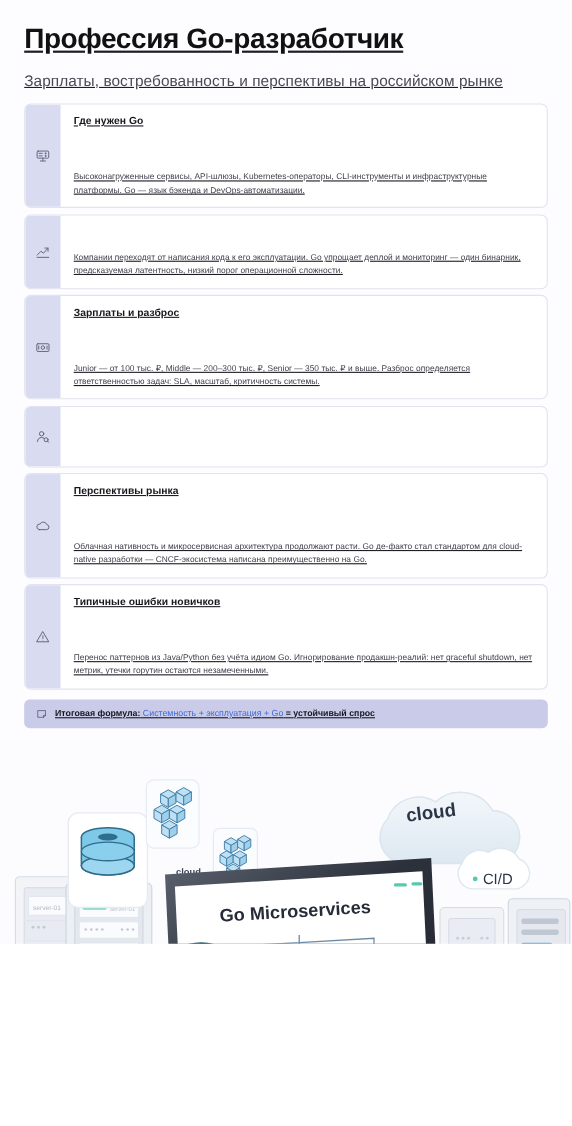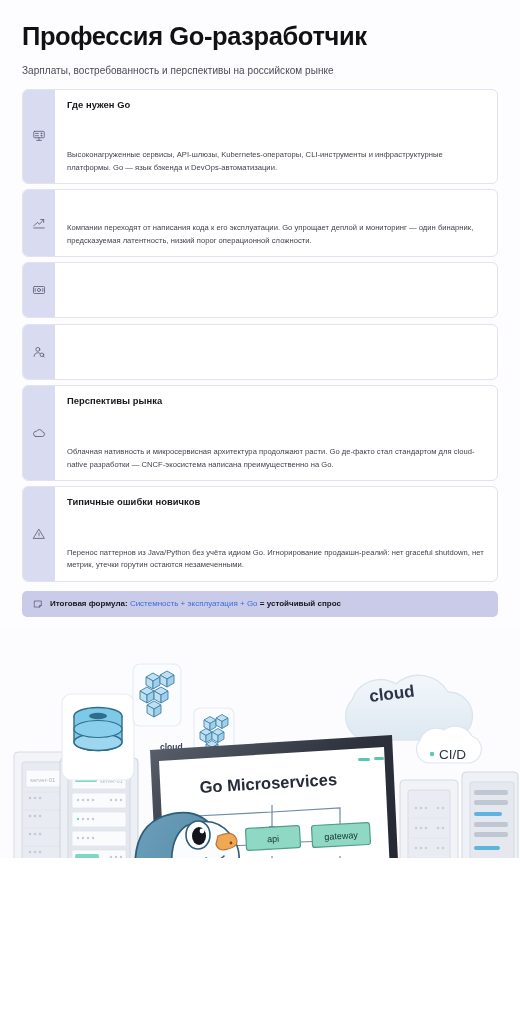--- a/index.html
+++ b/index.html
@@ -17,38 +17,39 @@
     -webkit-font-smoothing: antialiased;
   }
 
   .page {
     width: 520px;
     height: 858px;
     position: relative;
     display: flex;
     flex-direction: column;
     background: #fdfdff;
+    text-decoration: underline;
   }
 
   
   .header {
     padding: 22px 22px 0 22px;
   }
 
   .page-title {
     font-size: 25.5px;
     font-weight: 700;
     letter-spacing: -0.4px;
     line-height: 1.12;
     color: #111114;
   }
 
   .page-subtitle {
     margin-top: 13px;
-    font-size: 10px;
+    font-size: 14px;
     line-height: 1.4;
     color: #4a4a55;
     letter-spacing: 0.05px;
   }
 
   
   .cards {
     margin-top: 11px;
     padding: 0 22px;
     display: flex;
@@ -197,20 +198,24 @@
     </div>
 
     <div class="card">
       <div class="card-iconwrap">
         <svg viewBox="0 0 24 24">
           <rect x="2.5" y="6" width="19" height="12" rx="1.6"></rect>
           <circle cx="12" cy="12" r="2.7"></circle>
           <line x1="5.5" y1="9.5" x2="5.5" y2="14.5"></line>
           <line x1="18.5" y1="9.5" x2="18.5" y2="14.5"></line>
         </svg>
+      </div>
+      <div class="card-body">
+        <div class="card-title">Зарплаты и разброс</div>
+        <div class="card-text">Junior — от 100 тыс. ₽, Middle — 200–300 тыс. ₽, Senior — 350 тыс. ₽ и выше. Разброс определяется ответственностью задач: SLA, масштаб, критичность системы.</div>
       </div>
     </div>
 
     <div class="card">
       <div class="card-iconwrap">
         <svg viewBox="0 0 24 24">
           <circle cx="10" cy="7.5" r="3.4"></circle>
           <path d="M3.5 19.5c0-3.6 2.9-6.2 6.5-6.2 1.4 0 2.7.4 3.8 1.1"></path>
           <circle cx="17" cy="16.8" r="3.1"></circle>
           <line x1="19.3" y1="19.1" x2="21" y2="20.8"></line>

